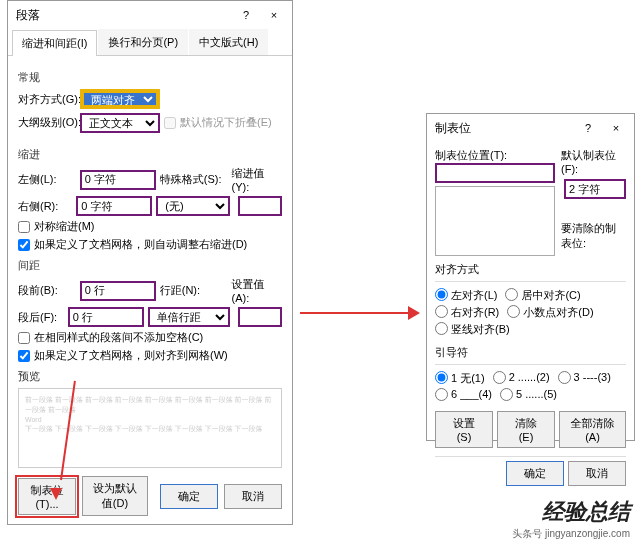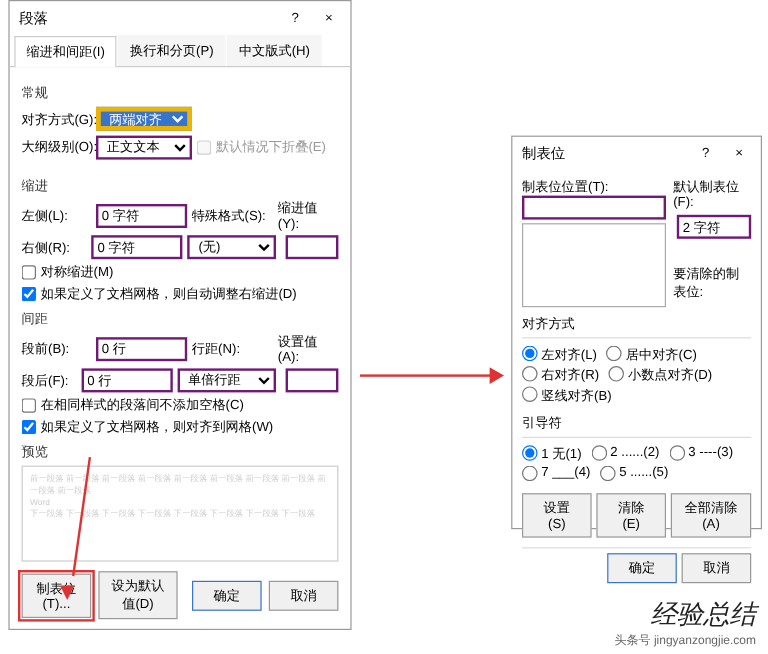--- a/index.html
+++ b/index.html
@@ -34,21 +34,21 @@
 .dlg2 .body { padding: 6px 8px; }
 .tabstop-input { width: 100%; height: 20px; border: 1px solid #aaa; }
 .listbox { width: 120px; height: 70px; border: 1px solid #aaa; margin-top: 3px; }
 .arrow { position: absolute; left: 300px; top: 310px; width: 120px; height: 6px; }
 .arrow-line { position: absolute; left: 0; top: 2px; width: 110px; height: 2px; background: #d33; }
 .arrow-head { position: absolute; right: 0; top: -4px; width: 0; height: 0; border-left: 12px solid #d33; border-top: 7px solid transparent; border-bottom: 7px solid transparent; }
 .arrow2 { position: absolute; left: 40px; top: 380px; width: 30px; height: 120px; }
 .arrow2-line { position: absolute; width: 2px; height: 100px; background: #d33; left: 20px; top: 0; transform: rotate(8deg); transform-origin: bottom; }
 .arrow2-head { position: absolute; left: 10px; bottom: 0; width: 0; height: 0; border-top: 12px solid #d33; border-left: 6px solid transparent; border-right: 6px solid transparent; }
 .watermark { position: absolute; right: 10px; bottom: 4px; text-align: right; }
-.watermark .big { font-size: 22px; font-weight: normal; color: #222; font-style: italic; }
+.watermark .big { font-size: 22px; font-weight: bold; color: #222; font-style: italic; }
 .watermark .small { font-size: 10px; color: #666; }
 .sep { border-top: 1px solid #ddd; margin: 4px 0; }
 .right-col { display:flex; flex-direction:column; align-items:flex-end; gap:4px; font-size:11px;}
 </style>
 </head>
 <body>
 
 <div class="dialog dlg1">
   <div class="titlebar">
     <span class="title">段落</span>
@@ -204,21 +204,21 @@
       <label class="radio-item">
           <input type="radio" name="ld" style="">
           <span>2 ......(2)</span>
         </label>
       <label class="radio-item">
           <input type="radio" name="ld" style="">
           <span>3 ----(3)</span>
         </label>
       <label class="radio-item">
           <input type="radio" name="ld" style="">
-          <span>7 ___(4)</span>
+          <span>6 ___(4)</span>
         </label>
       <label class="radio-item">
           <input type="radio" name="ld" style="">
           <span>5 ......(5)</span>
         </label>
     </div>
 
     <div class="row" style="justify-content:flex-end; margin-top:8px; gap:4px;">
       <div class="btn-std">设置(S)</div>
       <div class="btn-std">清除(E)</div>

